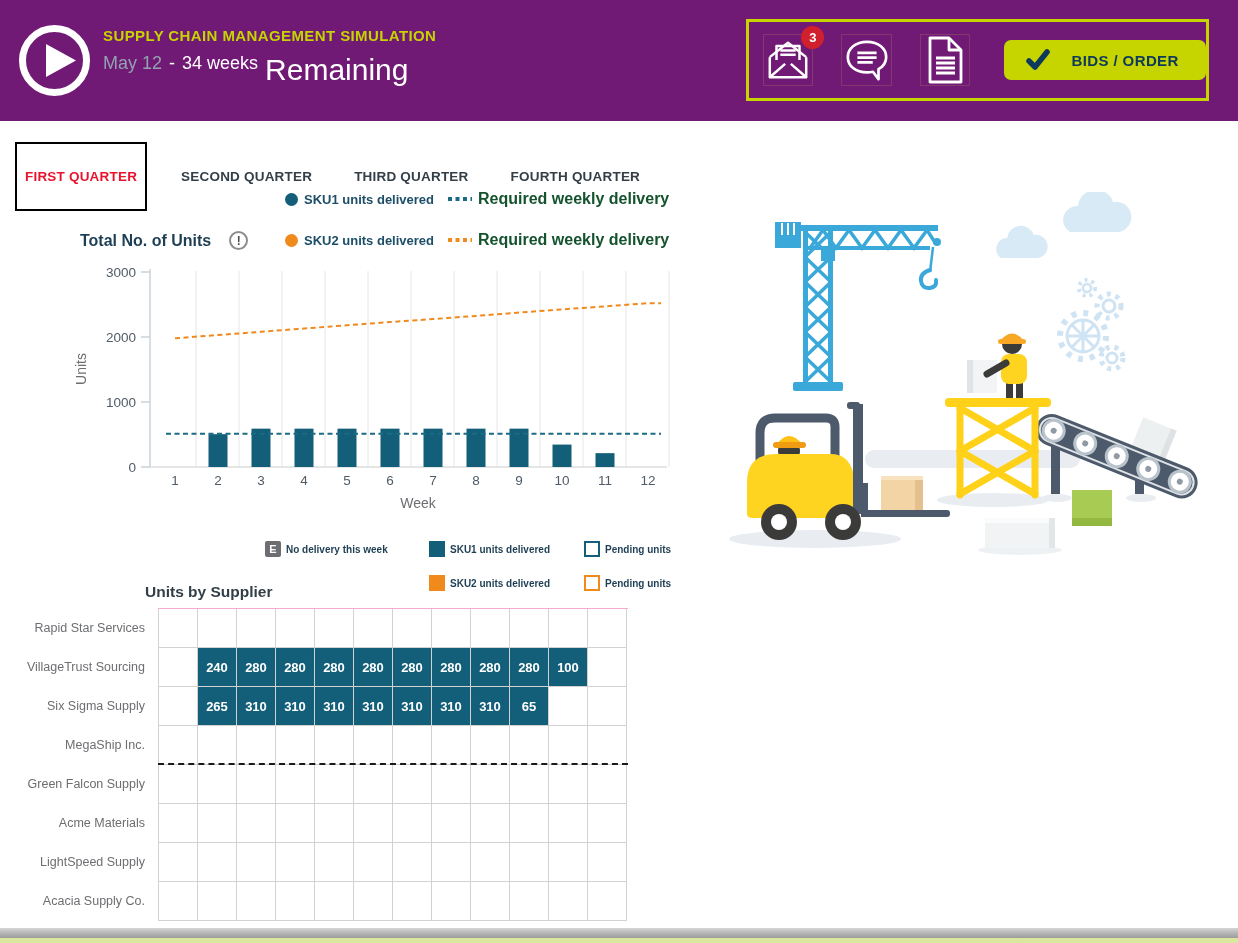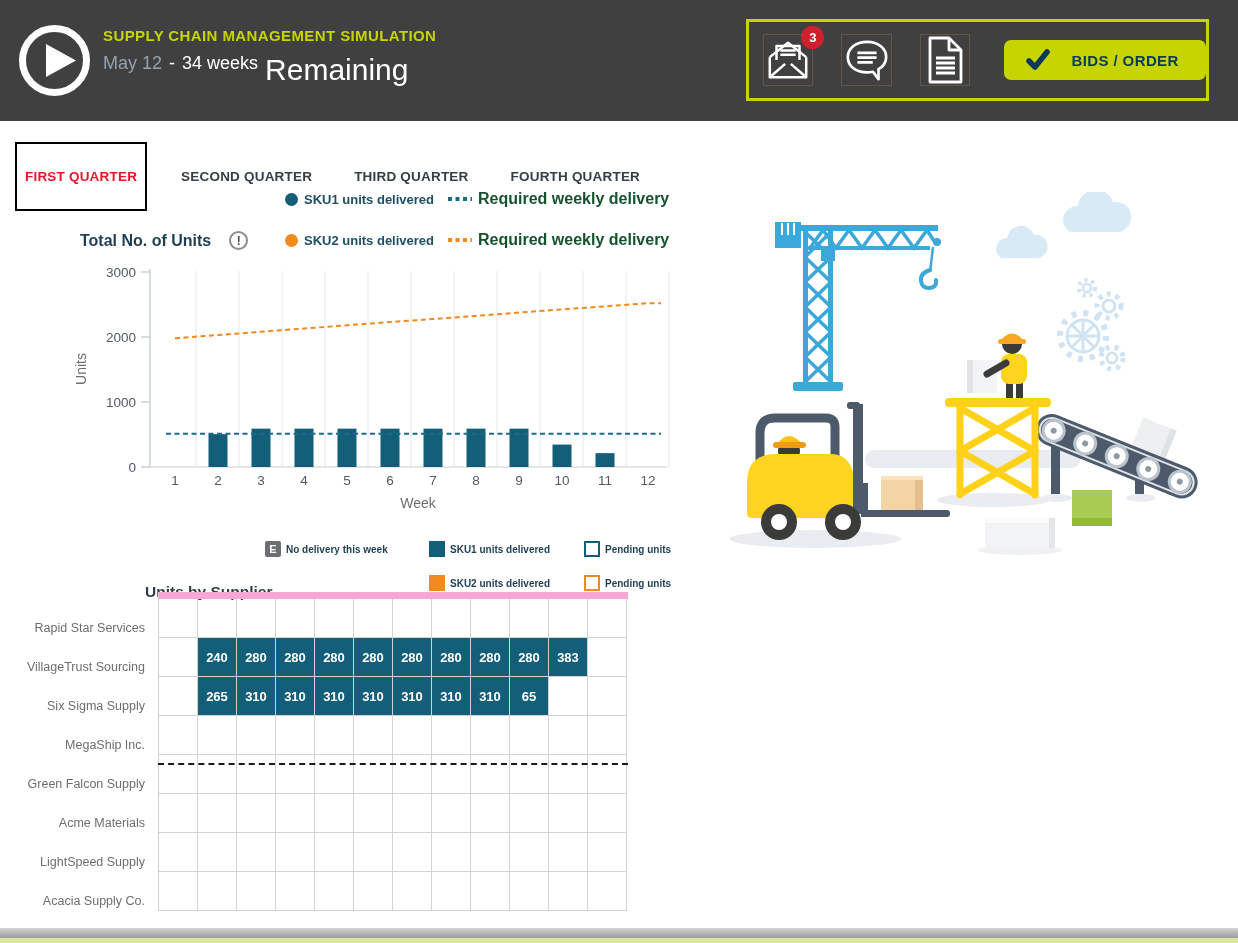--- a/index.html
+++ b/index.html
@@ -1,20 +1,20 @@
 <!DOCTYPE html>
 <html><head>
 <meta charset="utf-8">
 <style>
   html,body{margin:0;padding:0;background:#fff;}
   *{box-sizing:border-box;font-family:"Liberation Sans",sans-serif;}
   #frame{position:relative;width:1238px;height:943px;background:#fff;overflow:hidden;}
 
   
-  .header{position:absolute;left:0;top:0;width:1238px;height:121px;background:#404040;}
+  .header{position:absolute;left:0;top:0;width:1238px;height:121px;background:#701a75;}
   .play{position:absolute;left:18px;top:24px;width:73px;height:73px;cursor:pointer;}
   .titles{position:absolute;left:103px;top:27px;}
   .app-title{color:#c6d400;font-size:15px;font-weight:bold;letter-spacing:.4px;}
   .subtitle{margin-top:9px;display:flex;align-items:flex-start;gap:7px;}
   .sub-date{color:#93a1b0;font-size:18px;}
   .sub-dash{color:#fff;font-size:18px;}
   .sub-weeks{color:#fff;font-size:18px;}
   .sub-remaining{color:#fff;font-size:30px;}
   .actions-box{position:absolute;left:746px;top:19px;width:463px;height:82px;border:3px solid #c6d400;display:flex;align-items:center;}
   .icon-btn{position:relative;width:52px;height:52px;margin-left:14px;display:flex;align-items:center;justify-content:center;border:1px solid rgba(190,150,90,.25);cursor:pointer;}
@@ -40,21 +40,21 @@
 
   
   .llg{position:absolute;display:flex;align-items:center;gap:5px;}
   .sq{width:16px;height:16px;display:inline-block;}
   .sq.e{background:#6d6e71;border-radius:2px;color:#fff;font-size:11px;font-weight:bold;display:flex;align-items:center;justify-content:center;}
   .llg span.txt{font-size:10px;font-weight:bold;color:#1d3e53;white-space:nowrap;}
 
   
   .tbl-title{position:absolute;left:145px;top:583px;font-size:15.5px;font-weight:bold;color:#333f48;}
   .row-label{position:absolute;left:0;width:145px;text-align:right;font-size:12.5px;color:#6d6e71;white-space:nowrap;}
-  .grid{position:absolute;left:158px;top:592px;width:470px;border-top:7px solid #f9a8d4;border-left:1px solid #d2d2d2;display:grid;grid-template-columns:repeat(12,39px);}
+  .grid{position:absolute;left:158px;top:608px;width:470px;border-top:1px solid #f9a8d4;border-left:1px solid #d2d2d2;display:grid;grid-template-columns:repeat(12,39px);}
   .cell{width:39px;height:39px;border-right:1px solid #d2d2d2;border-bottom:1px solid #d2d2d2;display:flex;align-items:center;justify-content:center;font-size:13px;font-weight:bold;color:#fff;}
   .cell.filled{background:#135e79;}
   .dash-divider{position:absolute;left:158px;top:763px;width:470px;border-top:2px dashed #1a1a1a;}
 
   
   .hscroll{position:absolute;left:0;top:928px;width:1238px;height:10px;background:linear-gradient(#d6d6d6,#b9b9b9 45%,#9c9c9c);cursor:pointer;}
   .bottom-strip{position:absolute;left:0;top:938px;width:1238px;height:5px;background:#dbe69f;}
 </style>
 </head>
 <body>
@@ -246,21 +246,21 @@
       <div class="cell"></div>
       <div class="cell filled">240</div>
       <div class="cell filled">280</div>
       <div class="cell filled">280</div>
       <div class="cell filled">280</div>
       <div class="cell filled">280</div>
       <div class="cell filled">280</div>
       <div class="cell filled">280</div>
       <div class="cell filled">280</div>
       <div class="cell filled">280</div>
-      <div class="cell filled">383</div>
+      <div class="cell filled">100</div>
       <div class="cell"></div>
       <div class="cell"></div>
       <div class="cell filled">265</div>
       <div class="cell filled">310</div>
       <div class="cell filled">310</div>
       <div class="cell filled">310</div>
       <div class="cell filled">310</div>
       <div class="cell filled">310</div>
       <div class="cell filled">310</div>
       <div class="cell filled">310</div>

